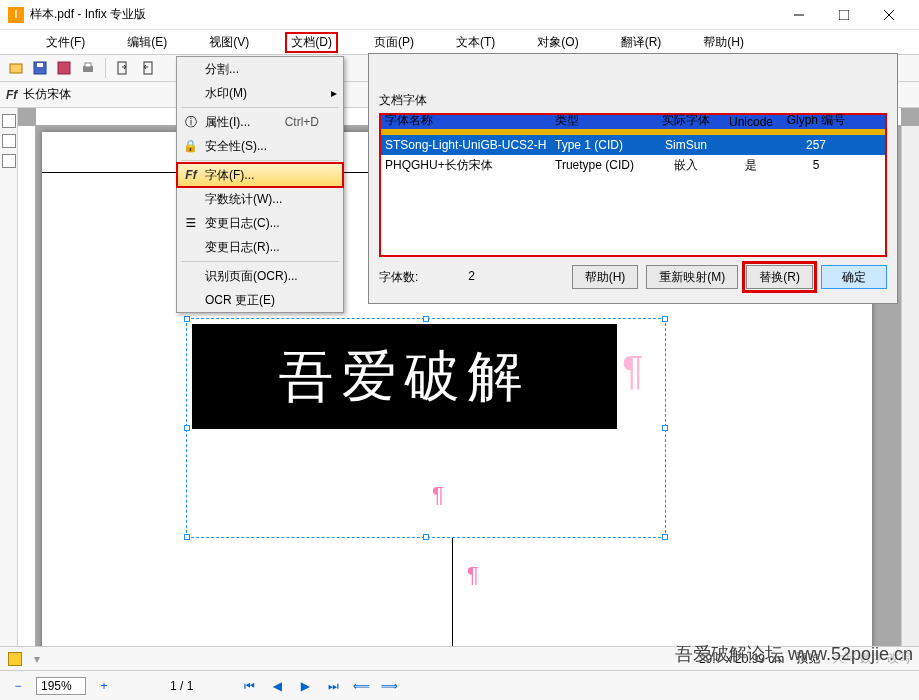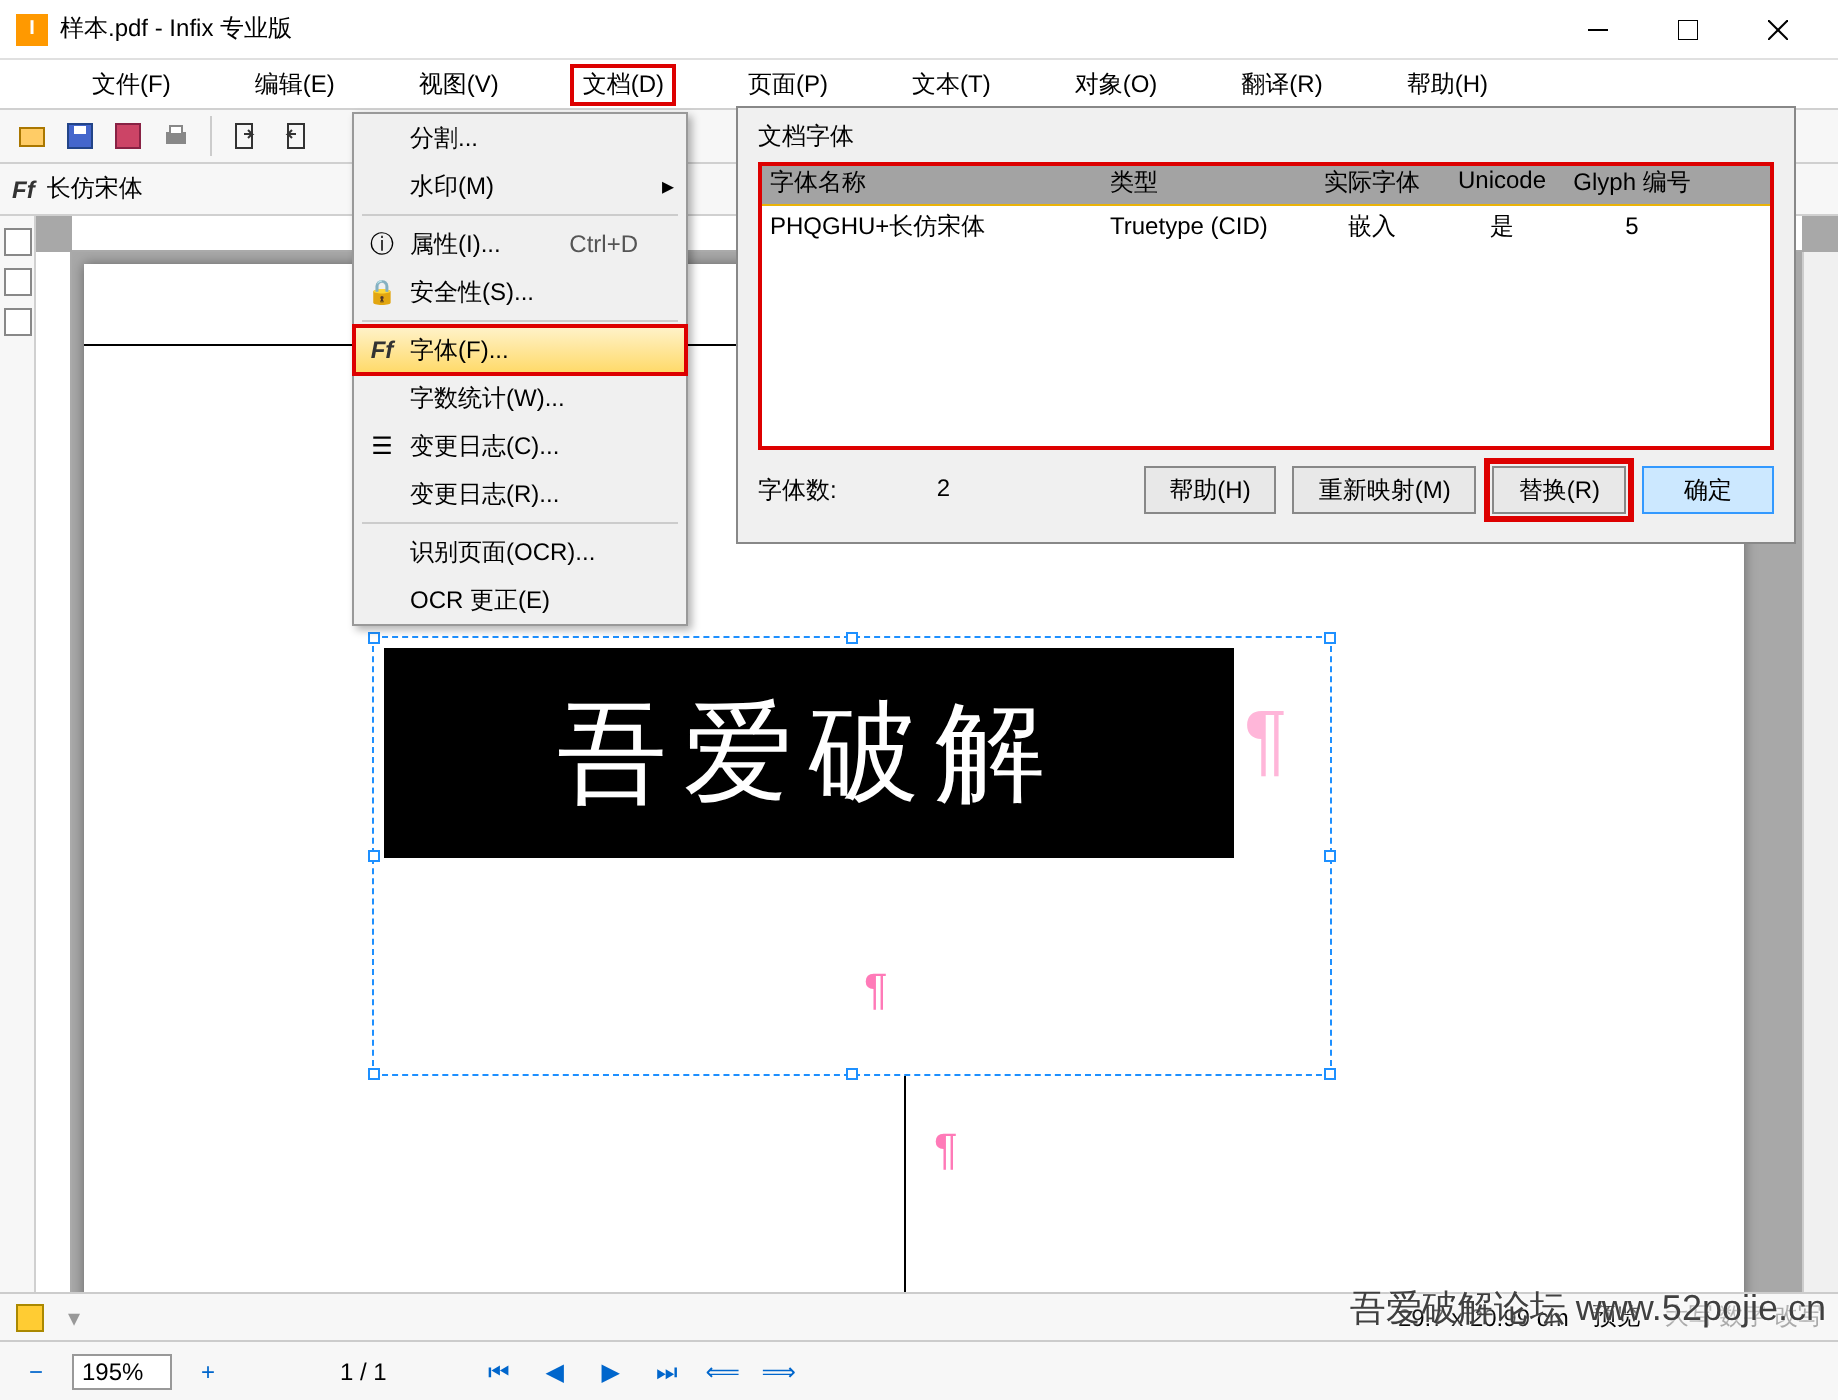--- a/index.html
+++ b/index.html
@@ -43,23 +43,23 @@
 .dropdown .row { height: 24px; display: flex; align-items: center; padding: 0 8px 0 28px; position: relative; }
 .dropdown .row .ic { position: absolute; left: 6px; width: 16px; height: 16px; display: flex; align-items: center; justify-content: center; }
 .dropdown .row .arrow { position: absolute; right: 6px; }
 .dropdown .row .sc { position: absolute; right: 24px; color: #555; }
 .dropdown .sep { height: 1px; background: #ccc; margin: 2px 4px; }
 .dropdown .row.gradient { background: linear-gradient(#fff3cc, #ffd966); }
 .dropdown .row.hl { outline: 2px solid #d00; outline-offset: -1px; }
 
 .dialog { position: absolute; top: 53px; left: 368px; width: 530px; background: #f0f0f0; border: 1px solid #888; z-index: 90; }
 .dialog .body { padding: 6px 10px; }
-.dialog .dlg-title { margin-bottom: 4px; }
+.dialog .dlg-title { margin-bottom: 4px; margin-top: 32px; }
 .dialog .table { border: 2px solid #d00; background: #fff; }
-.dialog .thead { display: flex; height: 20px; align-items: flex-start; background: #a3a3a3; border-bottom: 1px solid #eab308; }
+.dialog .thead { display: flex; height: 20px; align-items: flex-end; background: #1d4ed8; border-bottom: 6px solid #eab308; }
 .dialog .thead > div, .dialog .trow > div { padding: 0 4px; }
 .c1 { width: 170px; } .c2 { width: 100px; } .c3 { width: 70px; text-align:center;} .c4 { width: 60px; text-align:center;} .c5 { width: 70px; text-align:center;}
 .dialog .trow { display: flex; height: 20px; align-items: center; font-size: 11px; }
 .dialog .trow.sel { background: #0a64c8; color: #fff; }
 .dialog .tbody { height: 120px; }
 .dialog .footer { display: flex; align-items: center; padding: 8px 0; gap: 8px; }
 .dialog .btn { height: 24px; padding: 0 12px; border: 1px solid #888; background: #e8e8e8; display: flex; align-items: center; }
 .dialog .btn.primary { background: #cce8ff; border: 1px solid #3399ff; padding: 0 20px; }
 .dialog .btn.hl { outline: 3px solid #d00; outline-offset: 1px; }
 .dialog .count { margin-right: auto; display: flex; gap: 50px; }
@@ -239,20 +239,27 @@
     <div class="dlg-title">文档字体</div>
     <div class="table">
       <div class="thead">
         <div class="c1">字体名称</div>
         <div class="c2">类型</div>
         <div class="c3">实际字体</div>
         <div class="c4">Unicode</div>
         <div class="c5">Glyph 编号</div>
       </div>
       <div class="tbody">
+        <div class="trow sel">
+          <div class="c1">STSong-Light-UniGB-UCS2-H</div>
+          <div class="c2">Type 1 (CID)</div>
+          <div class="c3">SimSun</div>
+          <div class="c4"></div>
+          <div class="c5">257</div>
+        </div>
         <div class="trow">
           <div class="c1">PHQGHU+长仿宋体</div>
           <div class="c2">Truetype (CID)</div>
           <div class="c3">嵌入</div>
           <div class="c4">是</div>
           <div class="c5">5</div>
         </div>
       </div>
     </div>
     <div class="footer">

